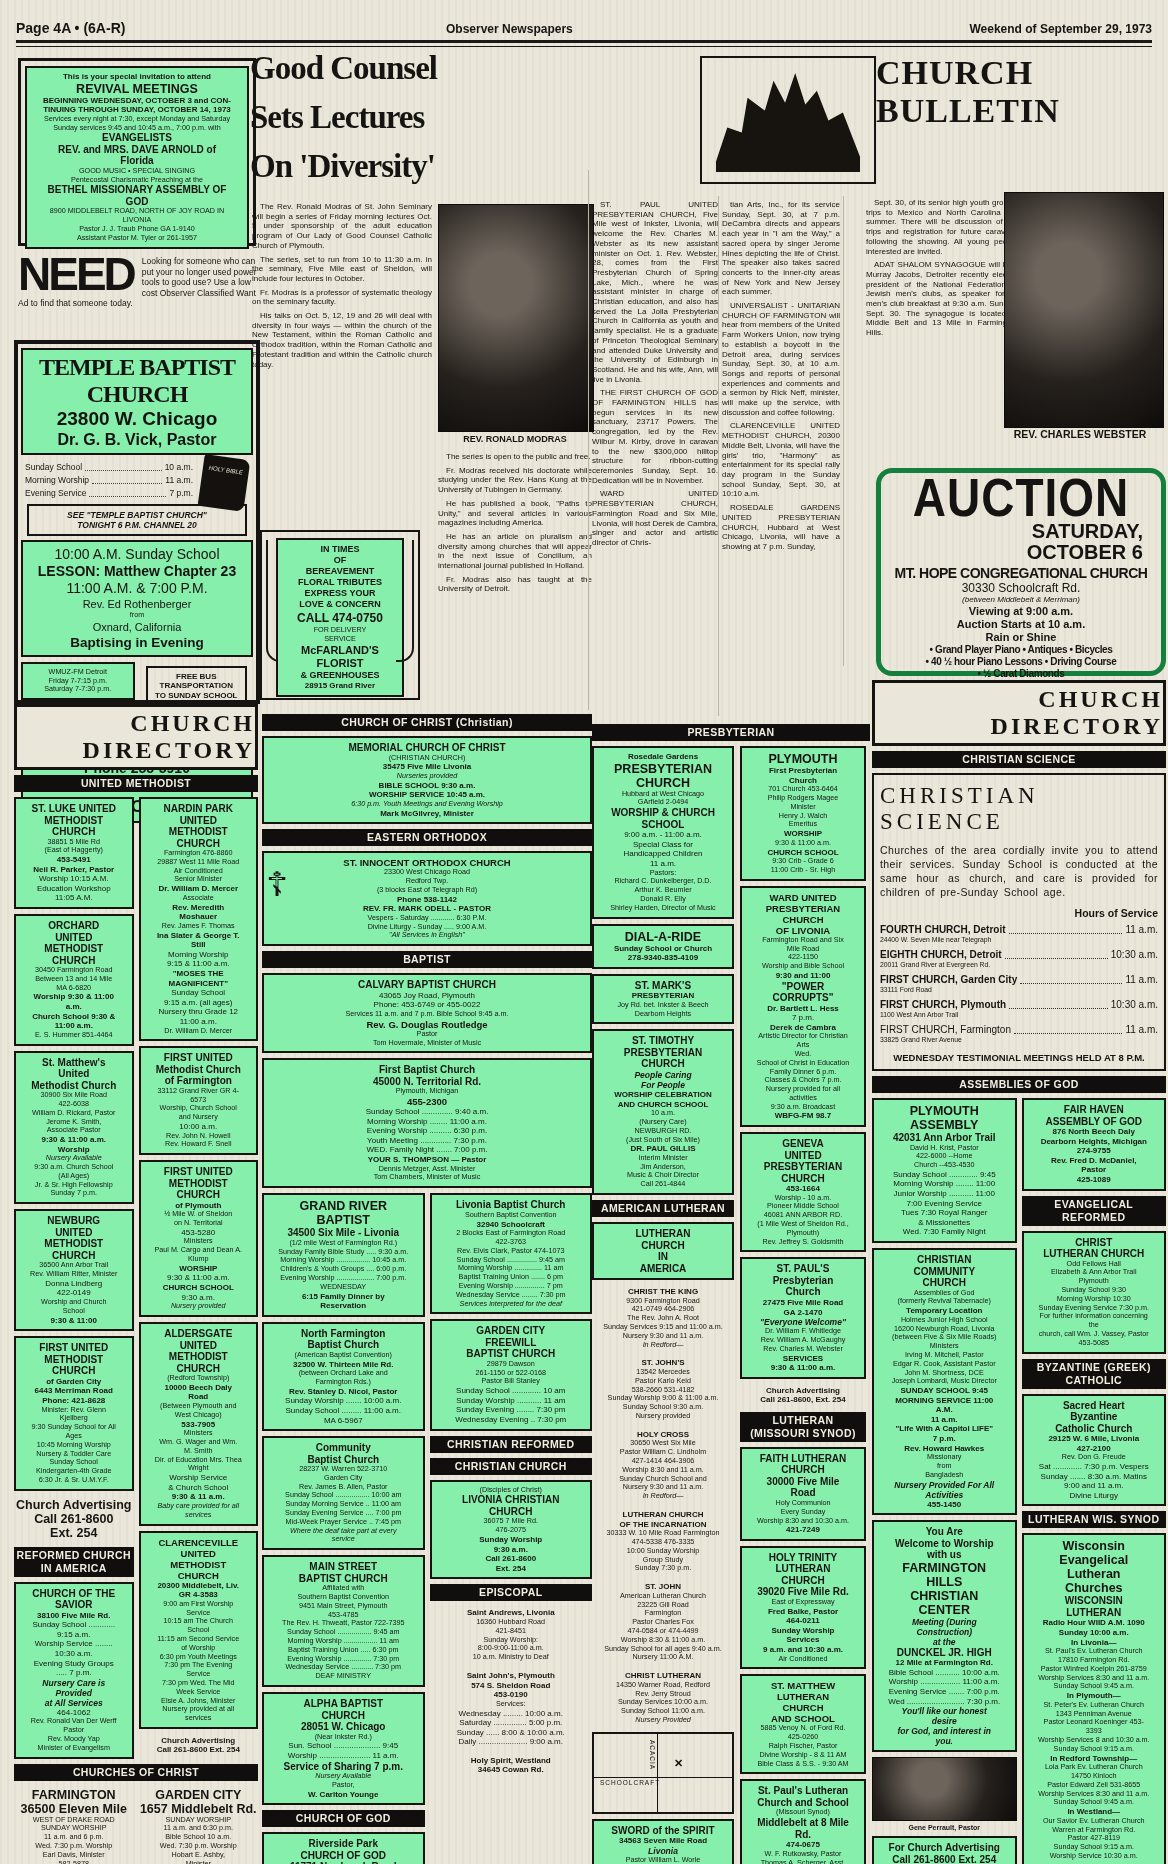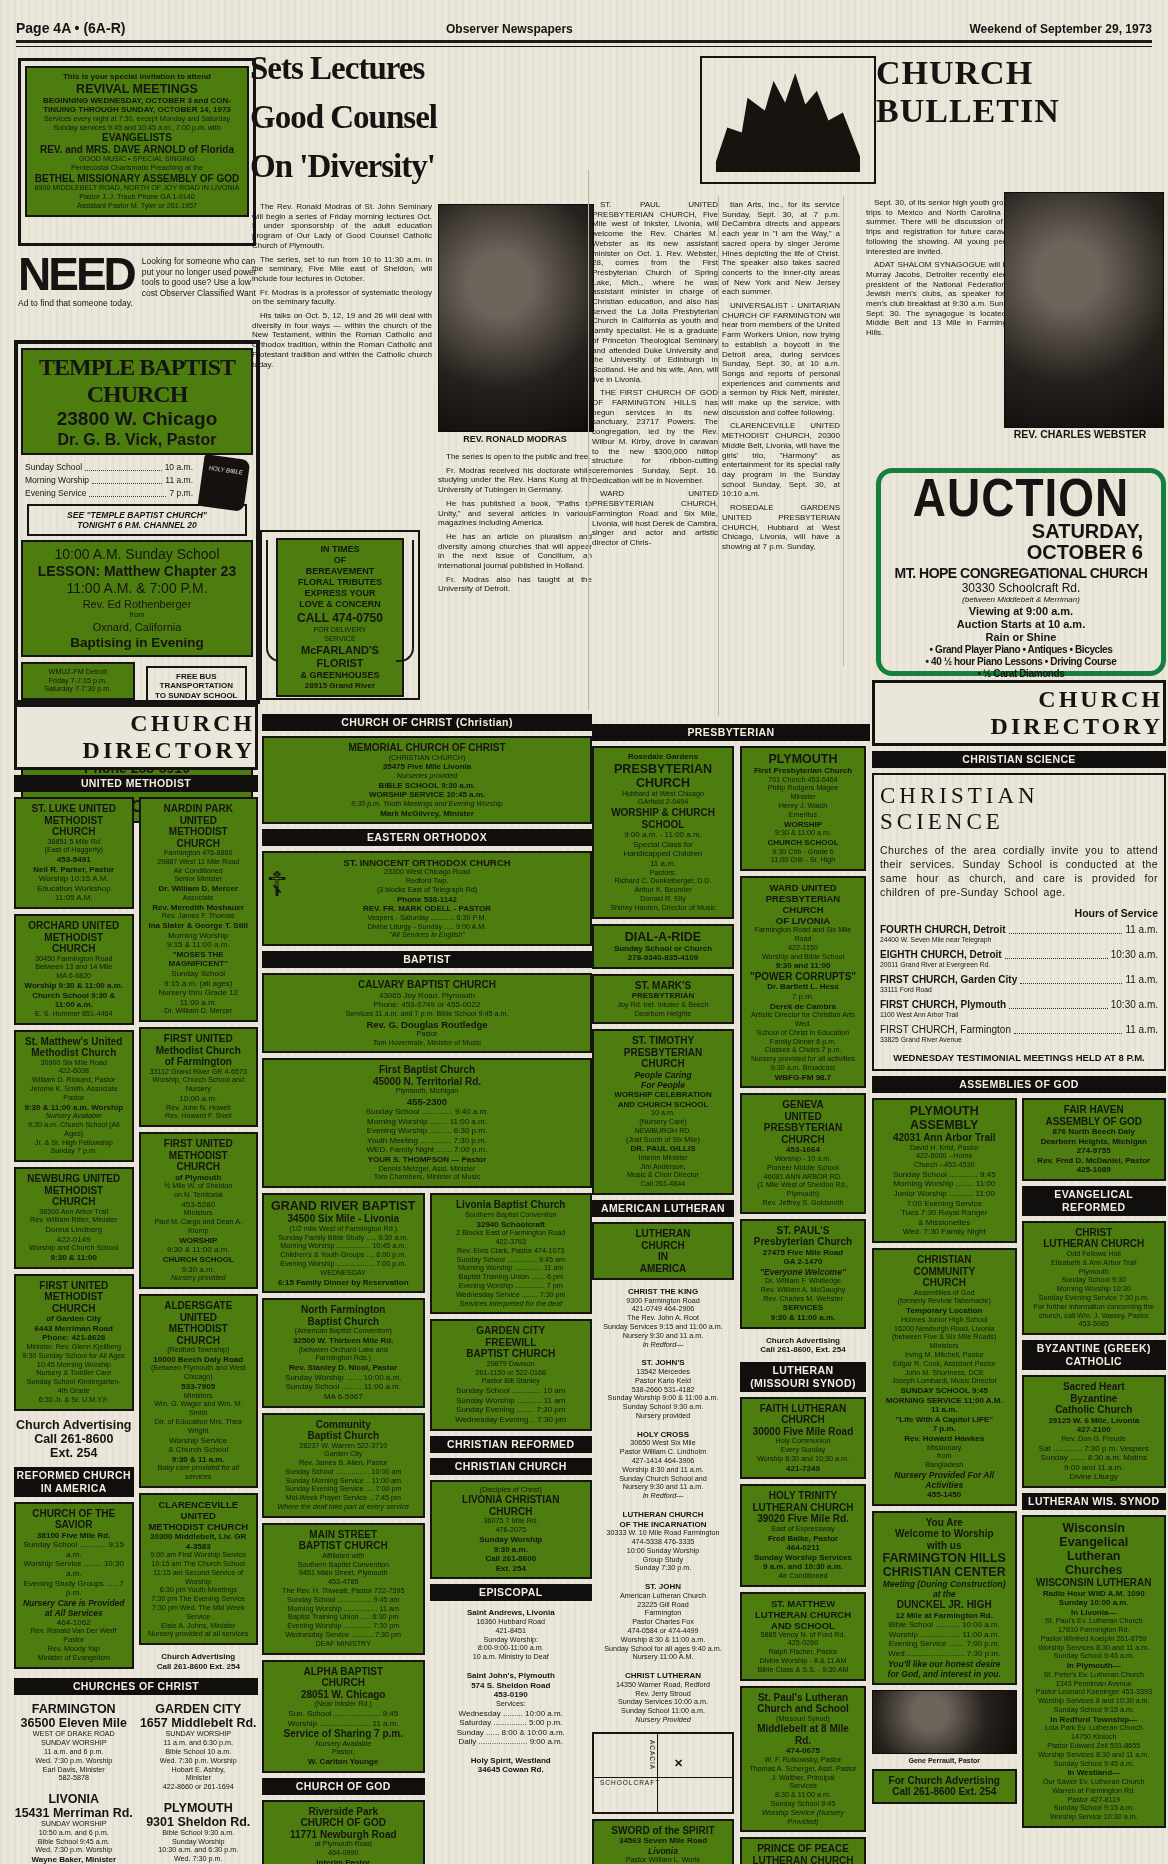--- a/index.html
+++ b/index.html
@@ -34,21 +34,21 @@
   .ln.tb7{font-size:17px;line-height:20px;font-weight:bold;letter-spacing:-.5px;}
   .ln.fl1{font-size:9px;line-height:11px;font-weight:bold;}
   .ln.fl2{font-size:12px;line-height:16px;font-weight:bold;}
   .ln.fl3{font-size:11px;line-height:13px;font-weight:bold;}
   .ln.fl4{font-size:9px;line-height:11px;font-weight:bold;}
   .ln.fl5{font-size:8px;line-height:10px;font-weight:bold;}
   .bar{background:#100f0d;color:#f2eee1;font-weight:bold;text-align:center;font-size:10.5px;line-height:13px;
        padding:2px 1px;margin:0 0 5px;letter-spacing:.4px;}
   .titlebox{border:3px solid #161412;font-family:"Liberation Serif",serif;font-size:24px;letter-spacing:3px;
        text-align:right;padding:3px 0;margin-bottom:5px;font-weight:600;background:#eae6d9;}
-  .lbox{border:2px solid #161412;padding:4px 6px;margin:0 0 5px;background:#4d7c0f;position:relative;}
+  .lbox{border:2px solid #161412;padding:4px 14px;margin:0 0 5px;background:#86efac;position:relative;}
   .lplain{padding:2px 0;margin:0 0 5px;}
   .lrow{display:flex;gap:5px;align-items:flex-start;}
   .lcol{flex:1;min-width:0;}
   .sym{position:absolute;left:2px;top:14px;font-size:34px;line-height:34px;}
   .mapbox{border:2px solid #161412;height:78px;margin:0 0 5px;position:relative;font-size:6.5px;}
   .mapbox .vl{position:absolute;left:46%;top:0;bottom:0;border-left:1px solid #161412;}
   .mapbox .hl{position:absolute;left:0;right:0;top:55%;border-top:1px solid #161412;}
   .mapbox .la{position:absolute;left:40%;top:6px;writing-mode:vertical-rl;letter-spacing:1px;}
   .mapbox .lb{position:absolute;left:6px;top:58%;letter-spacing:1px;}
   .mapbox .lx{position:absolute;left:58%;top:30%;font-size:11px;font-weight:bold;}
@@ -205,22 +205,22 @@
       </div>
       <div class="lbox">
         <div class="ln tb4">DO YOU WANT YOUR CHILD</div>
         <div class="ln tb4">IN A CHRISTIAN SCHOOL?</div>
         <div class="ln tb5">Phone 255-5910</div>
         <div class="ln tb7">TEMPLE CHRISTIAN SCHOOLS</div>
       </div>
     </div>
 
   <div class="abs gc-headline">
+      <div>Good Counsel</div>
       <div>Sets Lectures</div>
-      <div>Good Counsel</div>
       <div>On 'Diversity'</div>
     </div>
   <div class="abs gc1 art">
       <p>The Rev. Ronald Modras of St. John Seminary will begin a series of Friday morning lectures Oct. 5 under sponsorship of the adult education program of Our Lady of Good Counsel Catholic Church of Plymouth.</p>
       <p>The series, set to run from 10 to 11:30 a.m. in the seminary, Five Mile east of Sheldon, will include four lectures in October.</p>
       <p>Fr. Modras is a professor of systematic theology on the seminary faculty.</p>
       <p>His talks on Oct. 5, 12, 19 and 26 will deal with diversity in four ways — within the church of the New Testament, within the Roman Catholic and Orthodox tradition, within the Roman Catholic and Protestant tradition and within the Catholic church today.</p>
     </div>
   <div class="abs gcphoto photobox"></div>
   <div class="abs gccap">REV. RONALD MODRAS</div>

